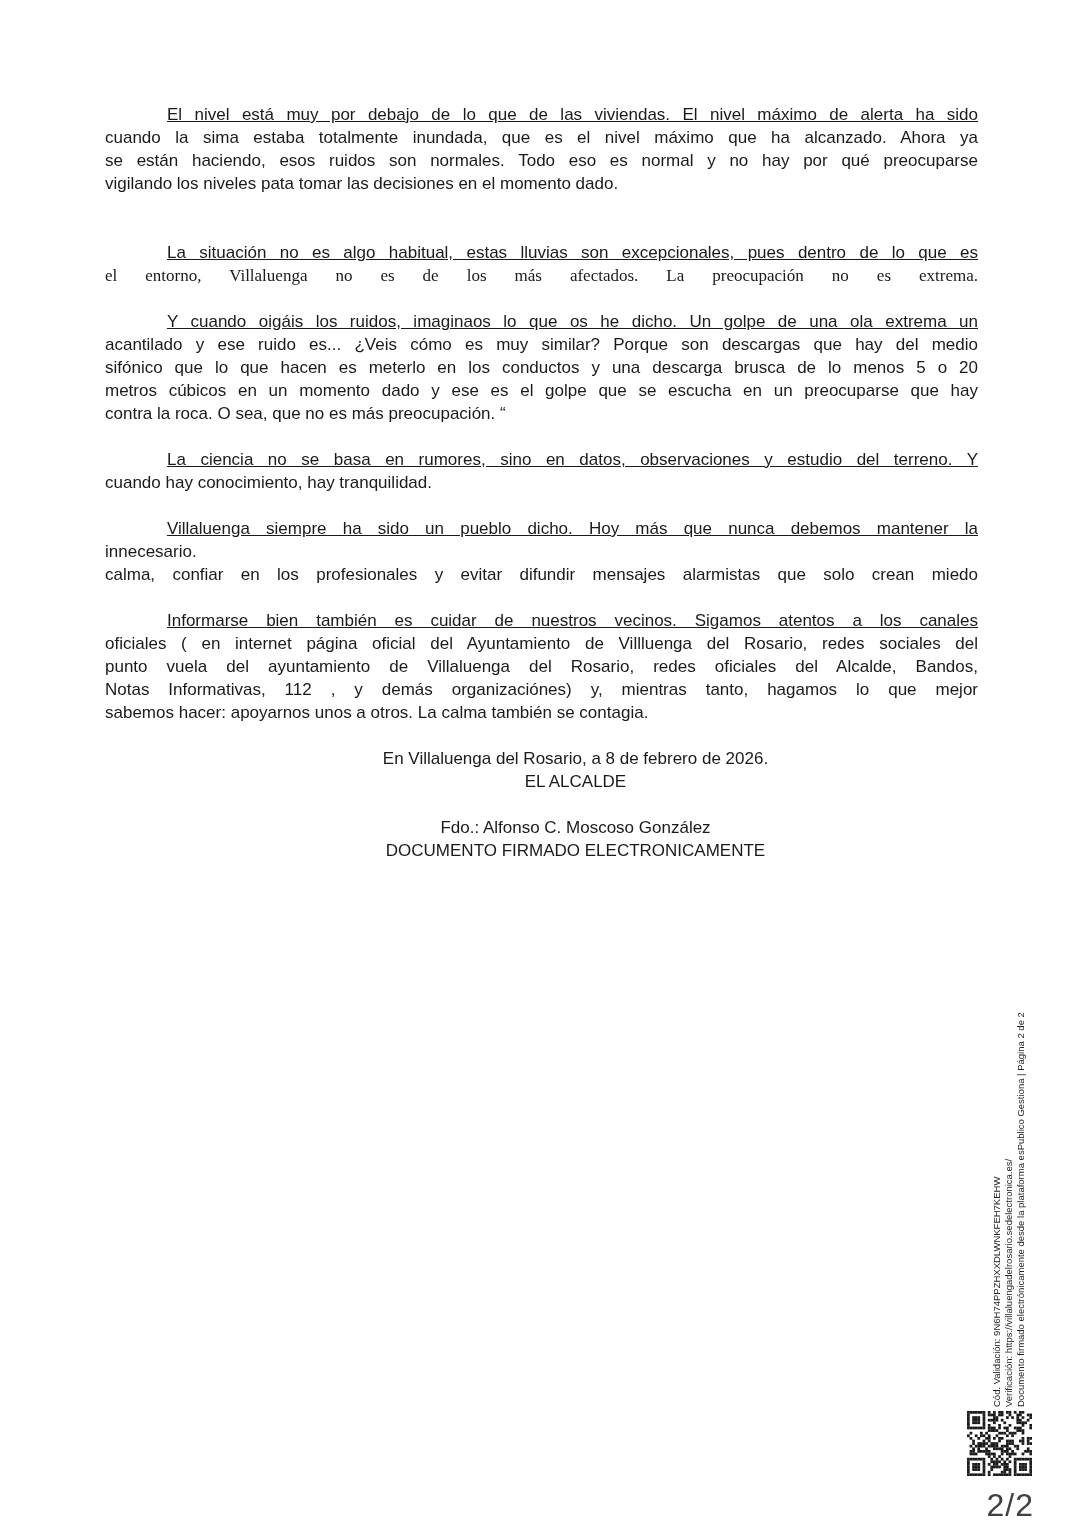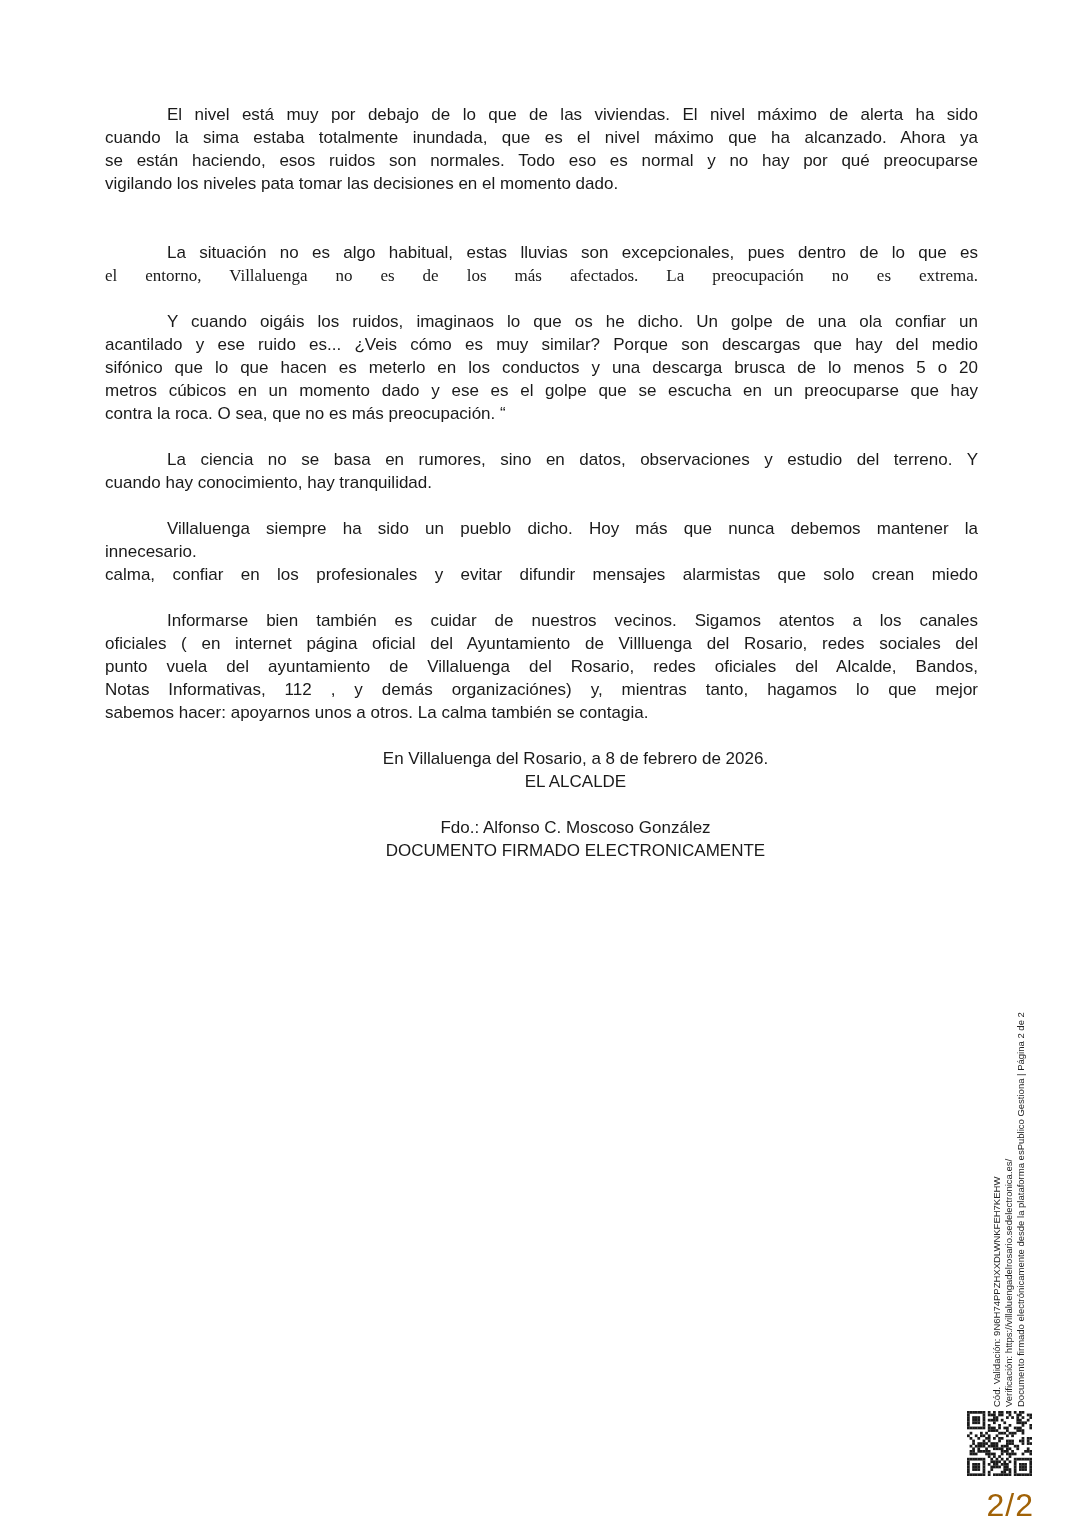--- a/index.html
+++ b/index.html
@@ -12,21 +12,21 @@
     font-family:"Liberation Sans", sans-serif;
     color:#1a1a1a;
   }
   .content {
     position:absolute; left:105px; top:103px; width:873px;
     font-size:17px; line-height:23px;
   }
   .para { margin:0 0 23px 0; }
   .para.gap2 { margin-bottom:46px; }
   .line { text-align:justify; text-align-last:justify; }
-  .line.first { text-indent:62px; }
+  .line.first { text-indent:62px;text-decoration:underline; }
   .line.lastline { text-align-last:left; }
   .para.justify-last .line.lastline { text-align-last:justify;font-family:Liberation Serif, serif; }
   .closing {
     position:absolute; left:88px; top:747px; width:975px;
     font-size:17px; line-height:23px; text-align:center;
   }
   .closing .spacer { height:23px; }
   .sidebar-text {
     position:absolute; left:991px; top:948px; height:459px;
     writing-mode:vertical-rl; transform:rotate(180deg);
@@ -51,21 +51,21 @@
         <div class="line first">El nivel está muy por debajo de lo que de las viviendas. El nivel máximo de alerta ha sido</div>
         <div class="line">cuando la sima estaba totalmente inundada, que es el nivel máximo que ha alcanzado. Ahora ya</div>
         <div class="line">se están haciendo, esos ruidos son normales. Todo eso es normal y no hay por qué preocuparse</div>
         <div class="line lastline">vigilando los niveles pata tomar las decisiones en el momento dado.</div>
       </div>
       <div class="para justify-last">
         <div class="line first">La situación no es algo habitual, estas lluvias son excepcionales, pues dentro de lo que es</div>
         <div class="line lastline">el entorno, Villaluenga no es de los más afectados. La preocupación no es extrema.</div>
       </div>
       <div class="para">
-        <div class="line first">Y cuando oigáis los ruidos, imaginaos lo que os he dicho. Un golpe de una ola confiar un</div>
+        <div class="line first">Y cuando oigáis los ruidos, imaginaos lo que os he dicho. Un golpe de una ola extrema un</div>
         <div class="line">acantilado y ese ruido es... ¿Veis cómo es muy similar? Porque son descargas que hay del medio</div>
         <div class="line">sifónico que lo que hacen es meterlo en los conductos y una descarga brusca de lo menos 5 o 20</div>
         <div class="line">metros cúbicos en un momento dado y ese es el golpe que se escucha en un preocuparse que hay</div>
         <div class="line lastline">contra la roca. O sea, que no es más preocupación. “</div>
       </div>
       <div class="para">
         <div class="line first">La ciencia no se basa en rumores, sino en datos, observaciones y estudio del terreno. Y</div>
         <div class="line lastline">cuando hay conocimiento, hay tranquilidad.</div>
       </div>
       <div class="para">
@@ -403,15 +403,15 @@
         <rect x="18" y="24" width="1.05" height="1.05"></rect>
         <rect x="19" y="24" width="1.05" height="1.05"></rect>
         <rect x="20" y="24" width="1.05" height="1.05"></rect>
         <rect x="21" y="24" width="1.05" height="1.05"></rect>
         <rect x="22" y="24" width="1.05" height="1.05"></rect>
         <rect x="23" y="24" width="1.05" height="1.05"></rect>
         <rect x="24" y="24" width="1.05" height="1.05"></rect>
       </g>
     </svg>
 
-  <div class="page-indicator" style="color: #a16207;">2/2</div>
+  <div class="page-indicator" style="color: #404040;">2/2</div>
 
 </div>
 
 </body></html>

